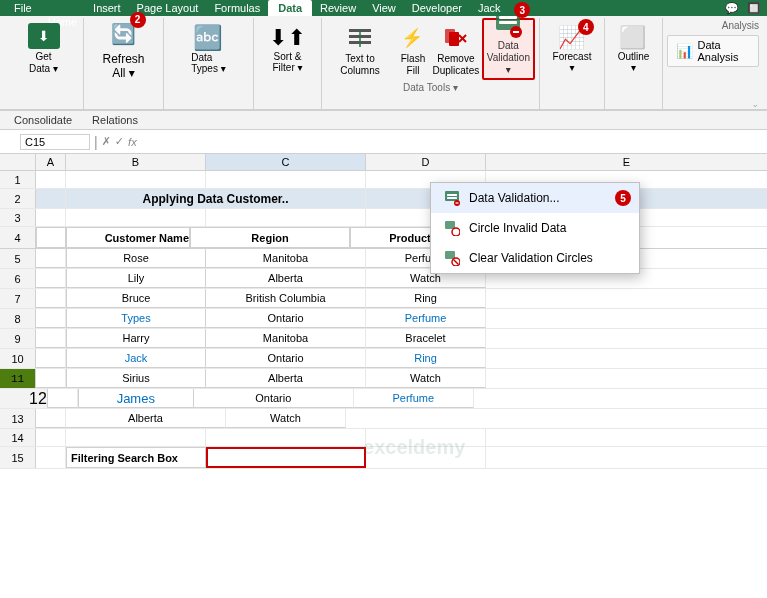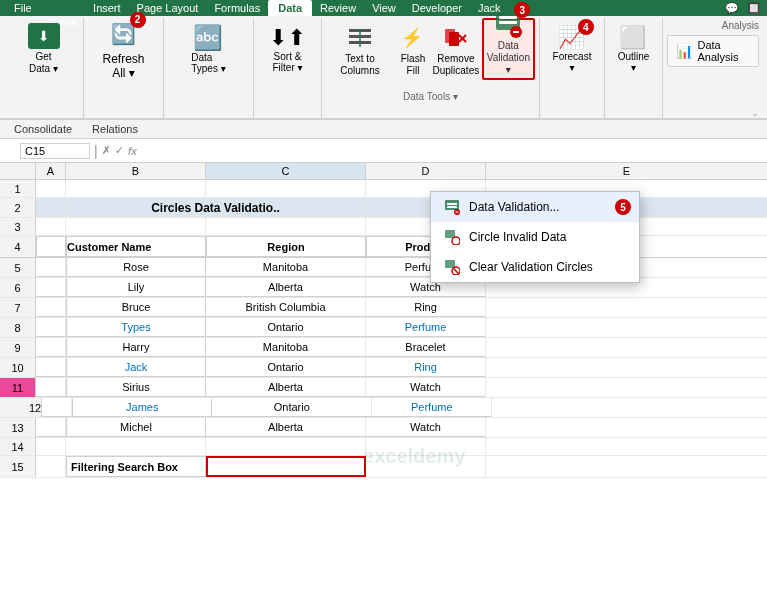--- a/index.html
+++ b/index.html
@@ -107,21 +107,21 @@
               <rect x="5" y="6" width="18" height="3" rx="1" fill="white"></rect>
               <rect x="5" y="11" width="18" height="3" rx="1" fill="white"></rect>
               <circle cx="22" cy="22" r="6" fill="#cc0000"></circle>
               <line x1="19" y1="22" x2="25" y2="22" stroke="white" stroke-width="2"></line>
             </svg>
             <span style="position:absolute;top:-8px;right:-8px;width:16px;height:16px;border-radius:50%;background:#cc0000;color:white;font-size:10px;font-weight:bold;display:flex;align-items:center;justify-content:center;">3</span>
           </div>
           <span style="font-size:10px;line-height:1.2;color:#333;">Data<br>Validation ▾</span>
         </div>
       </div>
-      <div style="font-size:10px;color:#666;margin-top:11px;">Data Tools ▾</div>
+      <div style="font-size:10px;color:#666;margin-top:2px;">Data Tools ▾</div>
     </div>
 
     <div style="display:flex; flex-direction:column; border-right:1px solid #d0d0d0; padding:2px 4px 16px 4px; align-items:center; min-width:65px; position:relative;">
       <div style="cursor:pointer;display:flex;flex-direction:column;align-items:center;height:58px;justify-content:center;padding:2px 4px;position:relative;">
         <div style="position:relative;">
           <span style="font-size:22px;">📈</span>
           <span style="position:absolute;top:-6px;right:-8px;width:16px;height:16px;border-radius:50%;background:#cc0000;color:white;font-size:10px;font-weight:bold;display:flex;align-items:center;justify-content:center;">4</span>
         </div>
         <span style="font-size:10px;text-align:center;">Forecast<br>▾</span>
       </div>
@@ -177,39 +177,39 @@
     <div style="width:140px;border-right:1px solid #e8e8e8;"></div>
     <div style="width:160px;border-right:1px solid #e8e8e8;"></div>
     <div style="width:120px;border-right:1px solid #e8e8e8;"></div>
     <div style="flex:1;"></div>
   </div>
 
   <div style="display:flex;border-bottom:1px solid #e8e8e8;height:20px;background:#dce6f1;">
     <div style="min-width:36px;background:#f3f3f3;border-right:1px solid #d0d0d0;text-align:center;font-size:11px;display:flex;align-items:center;justify-content:center;">2</div>
     <div style="width:30px;border-right:1px solid #e8e8e8;"></div>
     <div style="width:300px;border-right:1px solid #e8e8e8;font-size:12px;font-weight:bold;text-align:center;display:flex;align-items:center;justify-content:center;" colspan="2">
-      <span>Circles Data Validatio..</span>
+      <span>Applying Data Customer..</span>
     </div>
     <div style="width:120px;border-right:1px solid #e8e8e8;"></div>
     <div style="flex:1;"></div>
   </div>
 
   <div style="display:flex;border-bottom:1px solid #e8e8e8;height:18px;">
     <div style="min-width:36px;background:#f3f3f3;border-right:1px solid #d0d0d0;text-align:center;font-size:11px;display:flex;align-items:center;justify-content:center;">3</div>
     <div style="width:30px;border-right:1px solid #e8e8e8;"></div>
     <div style="width:140px;border-right:1px solid #e8e8e8;"></div>
     <div style="width:160px;border-right:1px solid #e8e8e8;"></div>
     <div style="width:120px;border-right:1px solid #e8e8e8;"></div>
     <div style="flex:1;"></div>
   </div>
 
   <div style="display:flex;border-bottom:1px solid #d0d0d0;height:22px;background:#fff;">
     <div style="min-width:36px;background:#f3f3f3;border-right:1px solid #d0d0d0;text-align:center;font-size:11px;display:flex;align-items:center;justify-content:center;">4</div>
     <div style="width:30px;border-right:1px solid #d0d0d0;border:1px solid #d0d0d0;"></div>
-    <div style="width:140px;border:1px solid #d0d0d0;font-size:11px;font-weight:bold;display:flex;align-items:center;justify-content:flex-start;">
+    <div style="width:124px;border:1px solid #d0d0d0;font-size:11px;font-weight:bold;display:flex;align-items:center;justify-content:flex-end;">
         <span>Customer Name</span>
       </div>
     <div style="width:160px;border:1px solid #d0d0d0;font-size:11px;font-weight:bold;display:flex;align-items:center;justify-content:center;">
         <span>Region</span>
       </div>
     <div style="width:120px;border:1px solid #d0d0d0;font-size:11px;font-weight:bold;display:flex;align-items:center;justify-content:center;">
         <span>Product</span>
       </div>
     <div style="flex:1;"></div>
   </div>
@@ -257,39 +257,38 @@
       </div>
       <div style="display: flex; border-bottom: 1px solid rgb(232, 232, 232); height: 20px;">
         <div style="min-width: 36px; background: rgb(243, 243, 243); border-right: 1px solid rgb(208, 208, 208); text-align: center; font-size: 11px; display: flex; align-items: center; justify-content: center;">10</div>
         <div style="width: 30px; border-right: 1px solid rgb(232, 232, 232); border-bottom: 1px solid rgb(208, 208, 208); font-size: 11px; display: flex; align-items: center; justify-content: center;"></div>
         <div style="width: 140px; border-right: 1px solid rgb(208, 208, 208); border-bottom: 1px solid rgb(208, 208, 208); font-size: 11px; display: flex; align-items: center; justify-content: center; color: rgb(0, 112, 192); border-left: 1px solid rgb(208, 208, 208);">Jack</div>
         <div style="width: 160px; border-right: 1px solid rgb(232, 232, 232); border-bottom: 1px solid rgb(208, 208, 208); font-size: 11px; display: flex; align-items: center; justify-content: center;">Ontario</div>
         <div style="width: 120px; border-right: 1px solid rgb(232, 232, 232); border-bottom: 1px solid rgb(208, 208, 208); font-size: 11px; display: flex; align-items: center; justify-content: center; color: rgb(0, 112, 192);">Ring</div>
         <div style="flex: 1 1 0%;"></div>
       </div>
       <div style="display: flex; border-bottom: 1px solid rgb(232, 232, 232); height: 20px;">
-        <div style="min-width: 36px; background: #ec4899; border-right: 1px solid rgb(208, 208, 208); text-align: center; font-size: 11px; display: flex; align-items: center; justify-content: center;">11</div>
+        <div style="min-width: 36px; background: #4d7c0f; border-right: 1px solid rgb(208, 208, 208); text-align: center; font-size: 11px; display: flex; align-items: center; justify-content: center; font-family: Liberation Mono, monospace;">11</div>
         <div style="width: 30px; border-right: 1px solid rgb(232, 232, 232); border-bottom: 1px solid rgb(208, 208, 208); font-size: 11px; display: flex; align-items: center; justify-content: center;"></div>
         <div style="width: 140px; border-right: 1px solid rgb(208, 208, 208); border-bottom: 1px solid rgb(208, 208, 208); font-size: 11px; display: flex; align-items: center; justify-content: center; border-left: 1px solid rgb(208, 208, 208);">Sirius</div>
         <div style="width: 160px; border-right: 1px solid rgb(232, 232, 232); border-bottom: 1px solid rgb(208, 208, 208); font-size: 11px; display: flex; align-items: center; justify-content: center;">Alberta</div>
         <div style="width: 120px; border-right: 1px solid rgb(232, 232, 232); border-bottom: 1px solid rgb(208, 208, 208); font-size: 11px; display: flex; align-items: center; justify-content: center;">Watch</div>
         <div style="flex: 1 1 0%;"></div>
       </div>
       <div style="display: flex; border-bottom: 1px solid rgb(232, 232, 232); height: 20px;">
-        <div style="min-width: 36px; background: rgb(243, 243, 243); border-right: 1px solid rgb(208, 208, 208); text-align: center; font-size: 11px; display: flex; align-items: center; justify-content: center; padding-left: 29px;">12</div>
-        <div style="width: 30px; border-right: 1px solid rgb(232, 232, 232); border-bottom: 1px solid rgb(208, 208, 208); font-size: 11px; display: flex; align-items: center; justify-content: center;"></div>
-        <div style="width: 140px; border-right: 1px solid rgb(208, 208, 208); border-bottom: 1px solid rgb(208, 208, 208); font-size: 11px; display: flex; align-items: center; justify-content: center; color: rgb(0, 112, 192); border-left: 1px solid rgb(208, 208, 208);">James</div>
+        <div style="min-width: 36px; background: rgb(243, 243, 243); border-right: 1px solid rgb(208, 208, 208); text-align: center; font-size: 16px; display: flex; align-items: center; justify-content: center; padding-left: 29px;">12</div>
+        <div style="width: 30px; border-right: 1px solid rgb(232, 232, 232); border-bottom: 1px solid rgb(208, 208, 208); font-size: 11px; display: flex; align-items: center; justify-content: center;"></div>
+        <div style="width: 116px; border-right: 1px solid rgb(208, 208, 208); border-bottom: 1px solid rgb(208, 208, 208); font-size: 13px; display: flex; align-items: center; justify-content: center; color: rgb(0, 112, 192); border-left: 1px solid rgb(208, 208, 208);">James</div>
         <div style="width: 160px; border-right: 1px solid rgb(232, 232, 232); border-bottom: 1px solid rgb(208, 208, 208); font-size: 11px; display: flex; align-items: center; justify-content: center;">Ontario</div>
         <div style="width: 120px; border-right: 1px solid rgb(232, 232, 232); border-bottom: 1px solid rgb(208, 208, 208); font-size: 11px; display: flex; align-items: center; justify-content: center; color: rgb(0, 112, 192);">Perfume</div>
         <div style="flex: 1 1 0%;"></div>
       </div>
       <div style="display: flex; border-bottom: 1px solid rgb(232, 232, 232); height: 20px;">
         <div style="min-width: 36px; background: rgb(243, 243, 243); border-right: 1px solid rgb(208, 208, 208); text-align: center; font-size: 11px; display: flex; align-items: center; justify-content: center;">13</div>
         <div style="width: 30px; border-right: 1px solid rgb(232, 232, 232); border-bottom: 1px solid rgb(208, 208, 208); font-size: 11px; display: flex; align-items: center; justify-content: center;"></div>
-        <div style="width: 140px; border-right: 1px solid rgb(208, 208, 208); border-bottom: 1px solid rgb(208, 208, 208); font-size: 11px; display: flex; align-items: center; justify-content: center; border-left: 1px solid rgb(208, 208, 208);">Michel</div>
         <div style="width: 160px; border-right: 1px solid rgb(232, 232, 232); border-bottom: 1px solid rgb(208, 208, 208); font-size: 11px; display: flex; align-items: center; justify-content: center;">Alberta</div>
         <div style="width: 120px; border-right: 1px solid rgb(232, 232, 232); border-bottom: 1px solid rgb(208, 208, 208); font-size: 11px; display: flex; align-items: center; justify-content: center;">Watch</div>
         <div style="flex: 1 1 0%;"></div>
       </div>
     </div>
 
   <div style="display:flex;border-bottom:1px solid #e8e8e8;height:18px;">
     <div style="min-width:36px;background:#f3f3f3;border-right:1px solid #d0d0d0;text-align:center;font-size:11px;display:flex;align-items:center;justify-content:center;">14</div>
     <div style="width:30px;border-right:1px solid #e8e8e8;"></div>
     <div style="width:140px;border-right:1px solid #e8e8e8;"></div>

